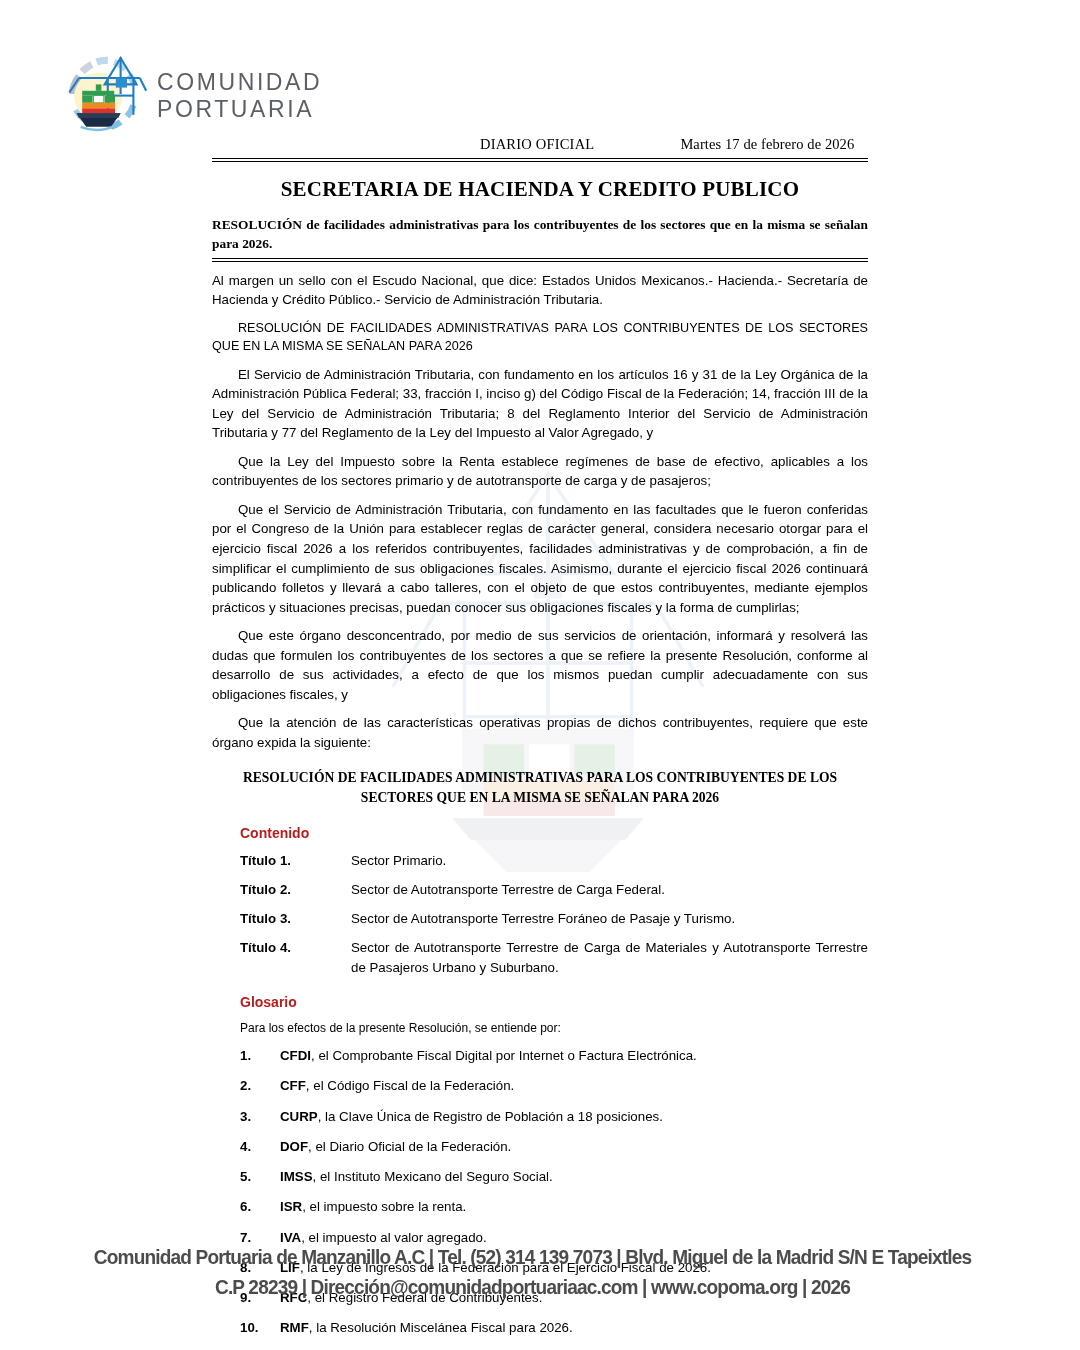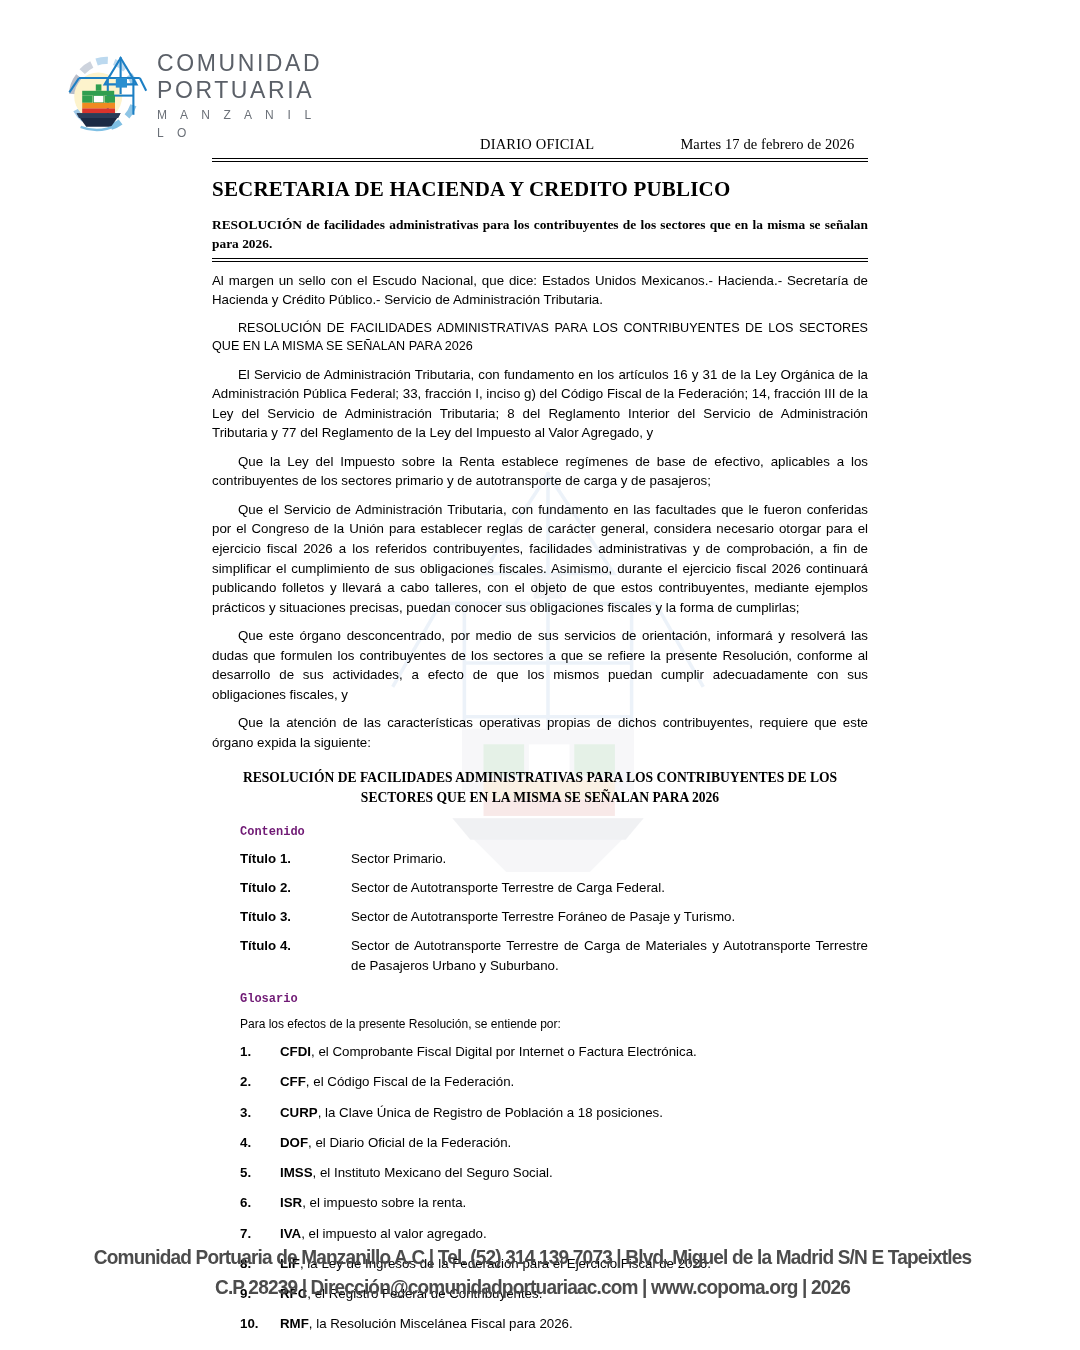--- a/index.html
+++ b/index.html
@@ -114,21 +114,21 @@
     left: 212px;
     top: 166px;
     width: 656px;
     z-index: 2;
   }
 
   .dept-title {
     font-family: "Liberation Serif", serif;
     font-weight: bold;
     font-size: 21px;
-    text-align: left;
+    text-align: center;
     margin: 11px 0 0 0;
     letter-spacing: 0.2px;
     color: #000;
   }
 
   .res-summary {
     font-family: "Liberation Serif", serif;
     font-weight: bold;
     font-size: 13.4px;
     line-height: 1.42;
@@ -169,25 +169,25 @@
     font-weight: bold;
     font-size: 13.6px;
     line-height: 1.45;
     text-align: center;
     margin: 16px 0 0 0;
     padding: 0 8px;
     color: #000;
   }
 
   .sub-heading {
-    font-family: Liberation Mono, monospace;
-    font-weight: bold;
-    font-size: 12px;
+    font-family: Liberation Sans, sans-serif;
+    font-weight: bold;
+    font-size: 14px;
     margin: 17px 0 0 28px;
-    color: #701a75;
+    color: #b91c1c;
   }
 
   
   .titulo-list { margin: 4px 0 0 0; }
   .titulo-row {
     display: flex;
     align-items: flex-start;
     margin-top: 10px;
     font-family: "Liberation Sans", sans-serif;
     font-size: 13.3px;
@@ -327,21 +327,20 @@
           <rect x="34" y="78" width="41" height="6" fill="#d9332c"></rect>
           <path d="M27 84 L82 84 L70 101 L39 101 Z" fill="#1b2a44"></path>
           <path d="M27 84 L82 84 L79 90 L30 90 Z" fill="#2b3c58"></path>
           <path d="M32 101 Q54 110 78 99" stroke="#7fbfe3" stroke-width="3" fill="none"></path>
         </g>
       </svg>
     </div>
     <div class="logo-words">
       <div class="logo-line1">COMUNIDAD</div>
       <div class="logo-line2">PORTUARIA</div>
-      <div class="logo-line3">M A N Z A N I L L O</div>
     </div>
   </div>
 
   <div class="dof-header">
     <div class="dof-header-row">
       <span class="dof-title">DIARIO OFICIAL</span>
       <span class="dof-date">Martes 17 de febrero de 2026</span>
     </div>
     <div class="rule-double"></div>
   </div>

